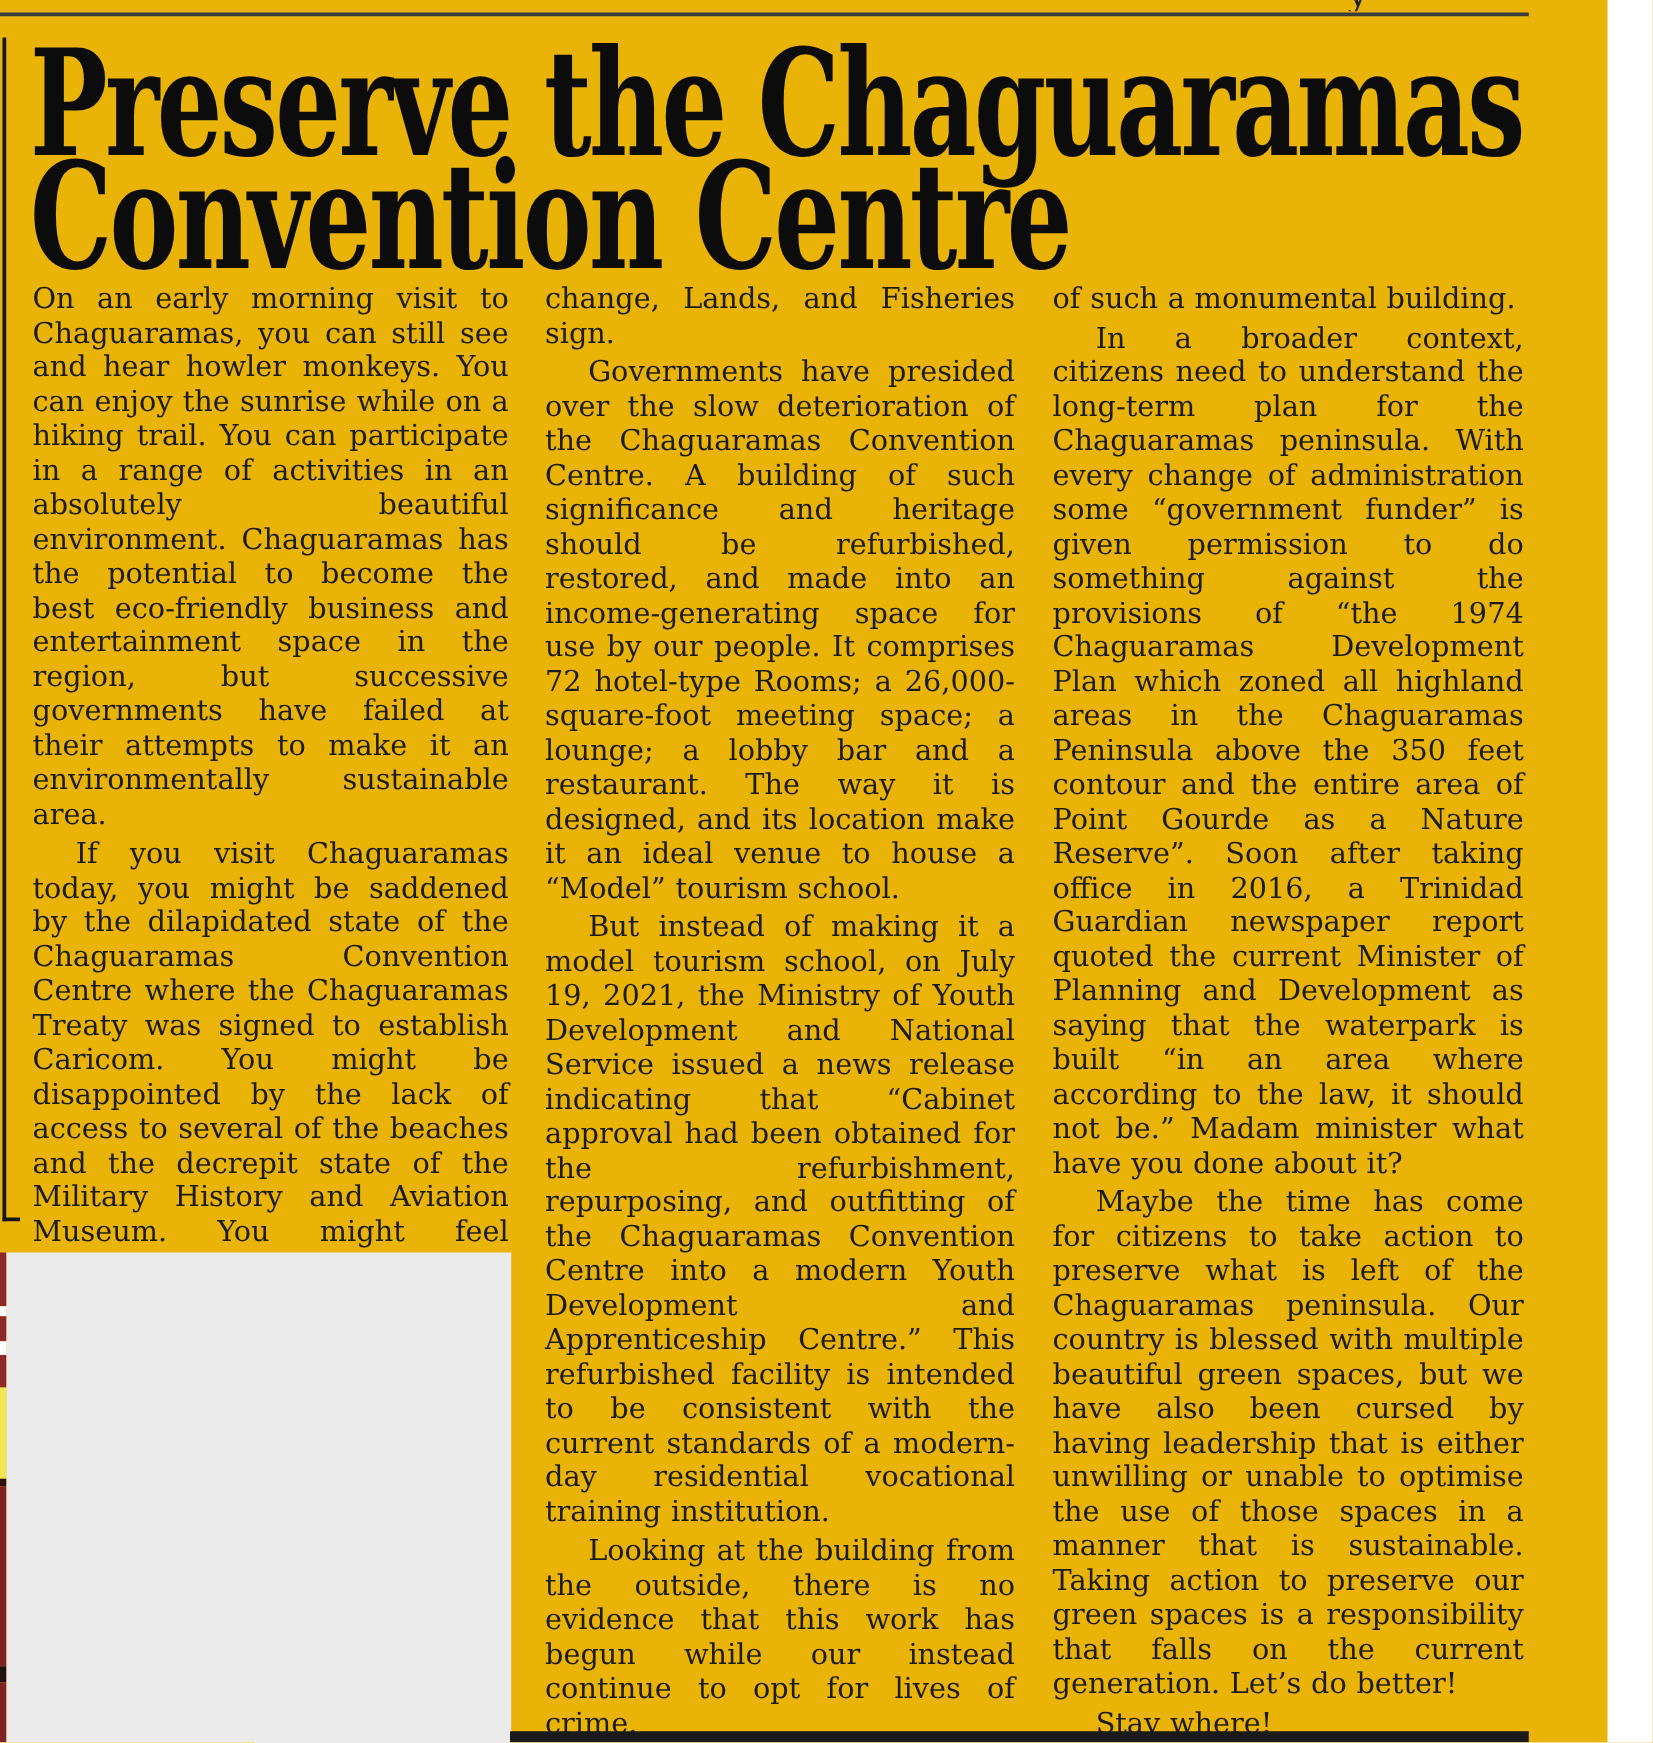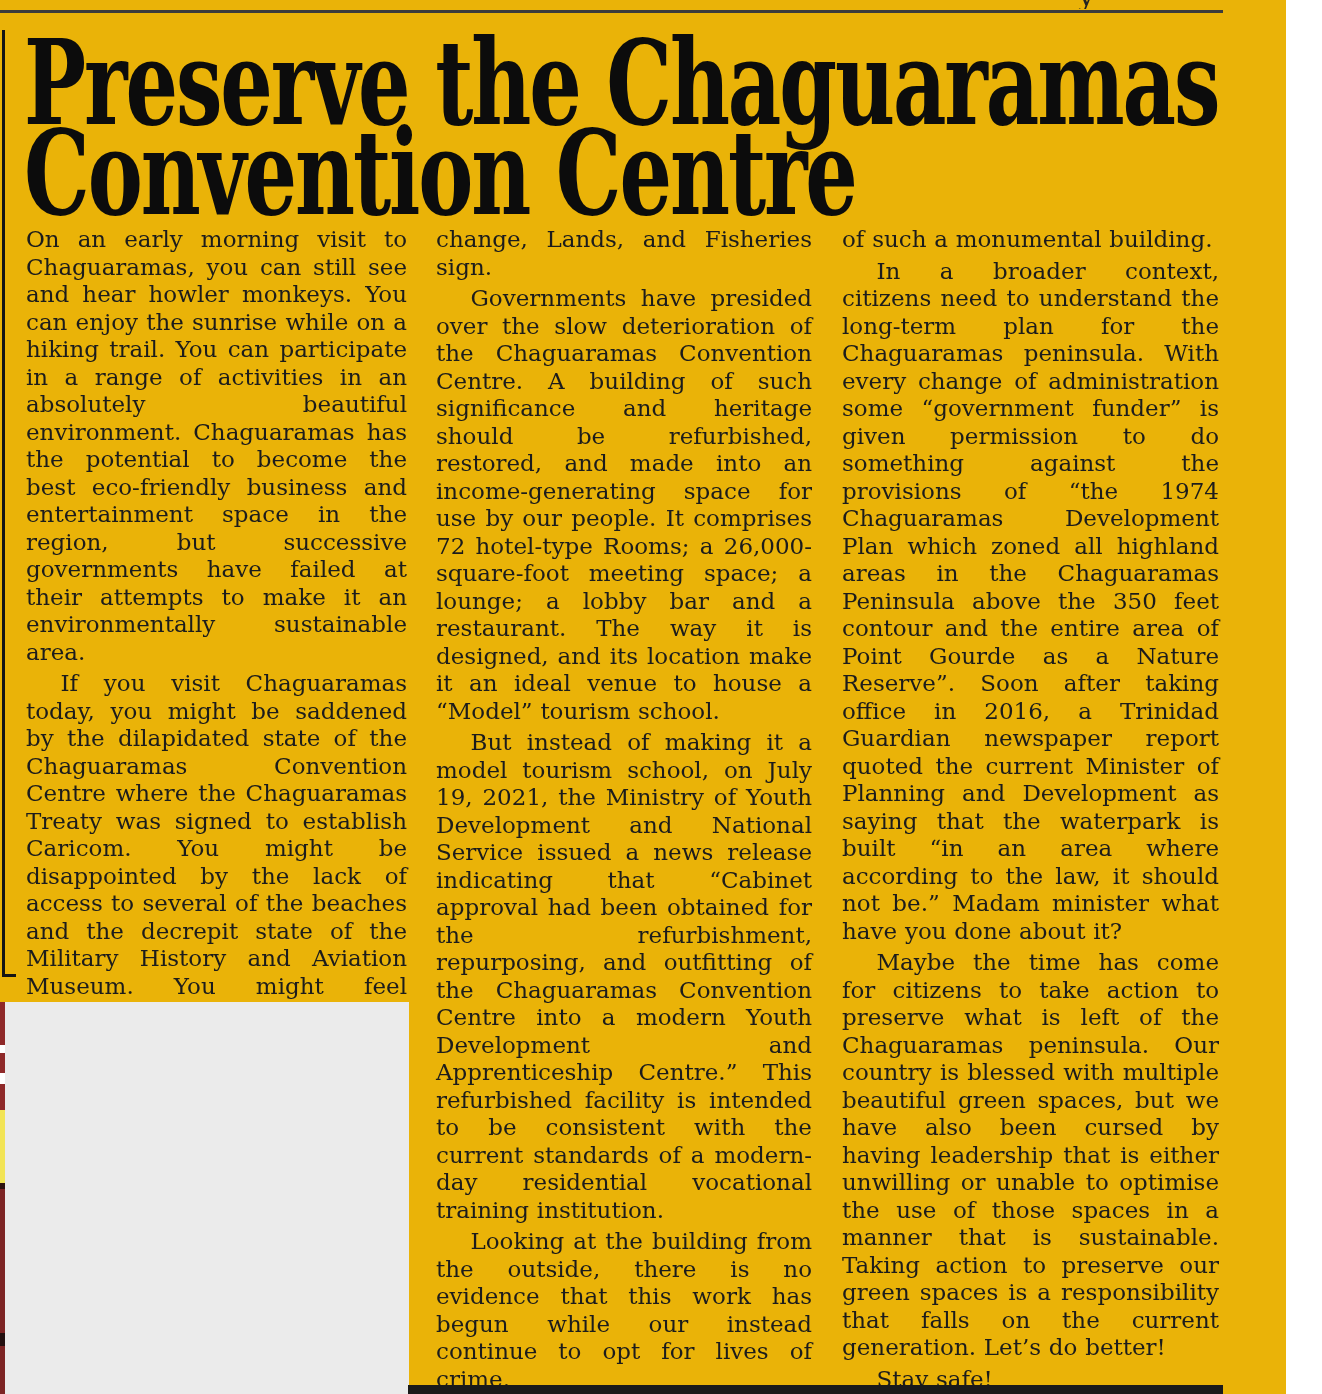--- a/index.html
+++ b/index.html
@@ -83,21 +83,21 @@
       <p class="indent">But instead of making it a model tourism school, on July 19, 2021, the Ministry of Youth Development and National Service issued a news release indicating that “Cabinet approval had been obtained for the refurbishment, repurposing, and outfitting of the Chaguaramas Convention Centre into a modern Youth Development and Apprenticeship Centre.” This refurbished facility is intended to be consistent with the current standards of a modern-day residential vocational training institution.</p>
       <p class="indent">Looking at the building from the outside, there is no evidence that this work has begun while our instead continue to opt for lives of crime.</p>
       <p class="indent">If the plan is to refurbish and repurpose the Chaguaramas Convention Centre, then let’s do it, but it is scandalous for a government to preside over the slow deterioration</p>
     </div>
 
   <div class="col col-3">
     <div>
         <p>of such a monumental building.</p>
         <p class="indent">In a broader context, citizens need to understand the long-term plan for the Chaguaramas peninsula. With every change of administration some “government funder” is given permission to do something against the provisions of “the 1974 Chaguaramas Development Plan which zoned all highland areas in the Chaguaramas Peninsula above the 350 feet contour and the entire area of Point Gourde as a Nature Reserve”. Soon after taking office in 2016, a Trinidad Guardian newspaper report quoted the current Minister of Planning and Development as saying that the waterpark is built “in an area where according to the law, it should not be.” Madam minister what have you done about it?</p>
         <p class="indent">Maybe the time has come for citizens to take action to preserve what is left of the Chaguaramas peninsula. Our country is blessed with multiple beautiful green spaces, but we have also been cursed by having leadership that is either unwilling or unable to optimise the use of those spaces in a manner that is sustainable. Taking action to preserve our green spaces is a responsibility that falls on the current generation. Let’s do better!</p>
-        <p class="indent">Stay safe!</p>
+        <p class="indent">Stay where!</p>
       </div>
     <div class="signature">
       <div class="sig-name">DENNISE DEMMING</div>
 
     </div>
   </div>
 
   <div class="gray-box"></div>
   <div class="strip s1"></div>
   <div class="strip s2"></div>

